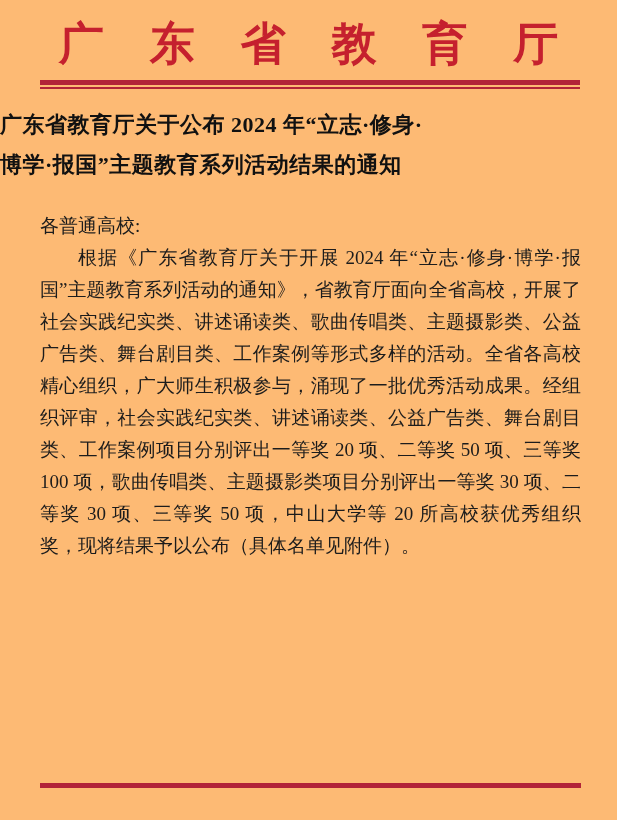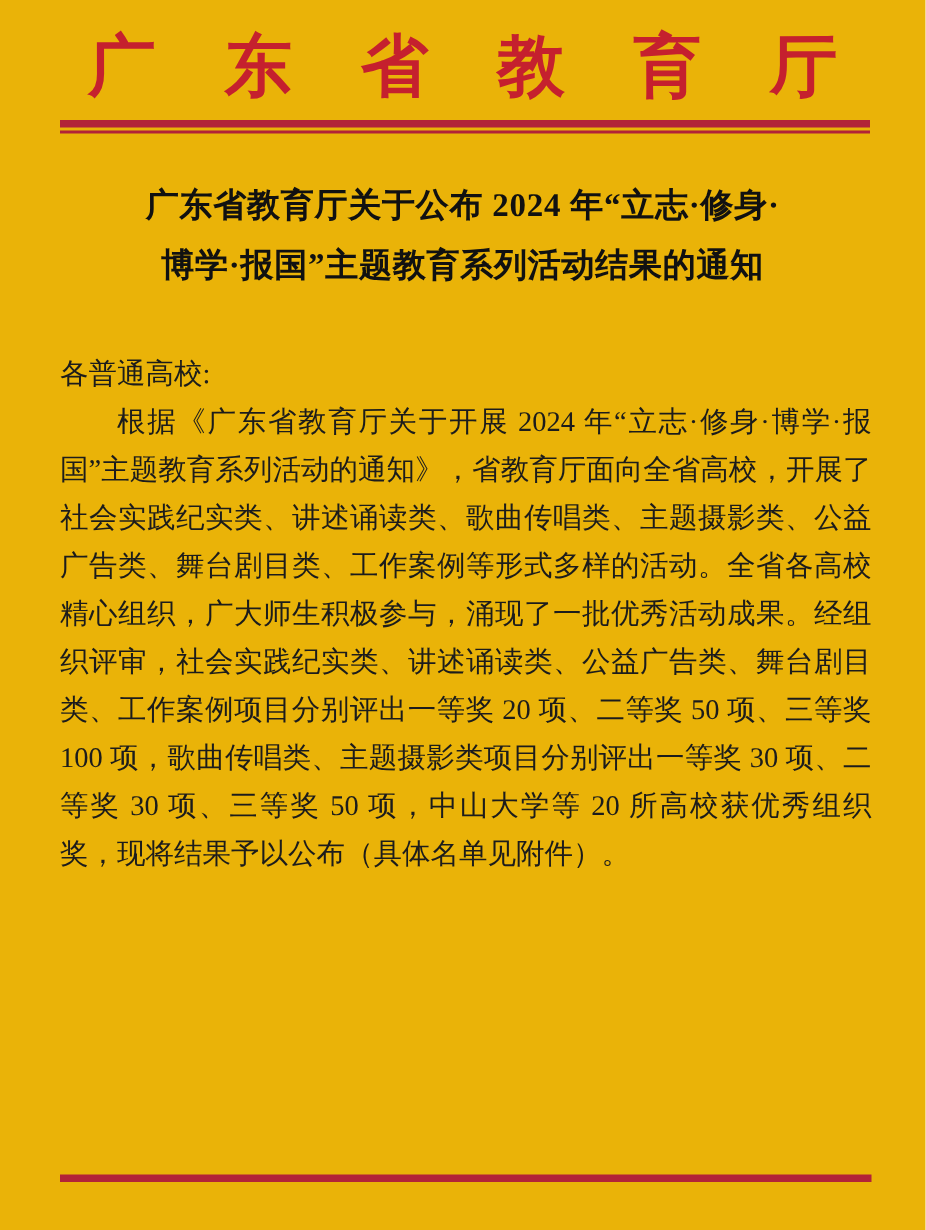--- a/index.html
+++ b/index.html
@@ -6,21 +6,21 @@
   html, body {
     margin: 0;
     padding: 0;
     background: #fcfcfc;
   }
   .page {
     position: relative;
     width: 617px;
     height: 820px;
     margin: 0 auto;
-    background: #eab308;
+    background: #fdba74;
     color: #1c1c1c;
     font-family: "Liberation Serif", "DejaVu Serif", serif;
     overflow: hidden;
   }
   
   .agency-row {
     padding-top: 18px;
     text-align: center;
     white-space: nowrap;
   }
@@ -46,31 +46,30 @@
   .doc-number {
     margin-top: 22px;
     padding-right: 30px;
     text-align: right;
     font-size: 17px;
     line-height: 26px;
     color: #222;
   }
   
   .doc-title {
-    margin-top: 28px;
-    text-align: center;
+    margin-top: 16px;
     font-size: 22px;
     font-weight: bold;
     line-height: 40px;
     color: #111;
     letter-spacing: 0.5px;
   }
   
   .doc-body {
-    margin-top: 37px;
+    margin-top: 25px;
     padding: 0 36px 0 40px;
     font-size: 19px;
     line-height: 32px;
     text-align: justify;
     color: #1c1c1c;
   }
   .salutation {
     margin: 0;
   }
   .para {

